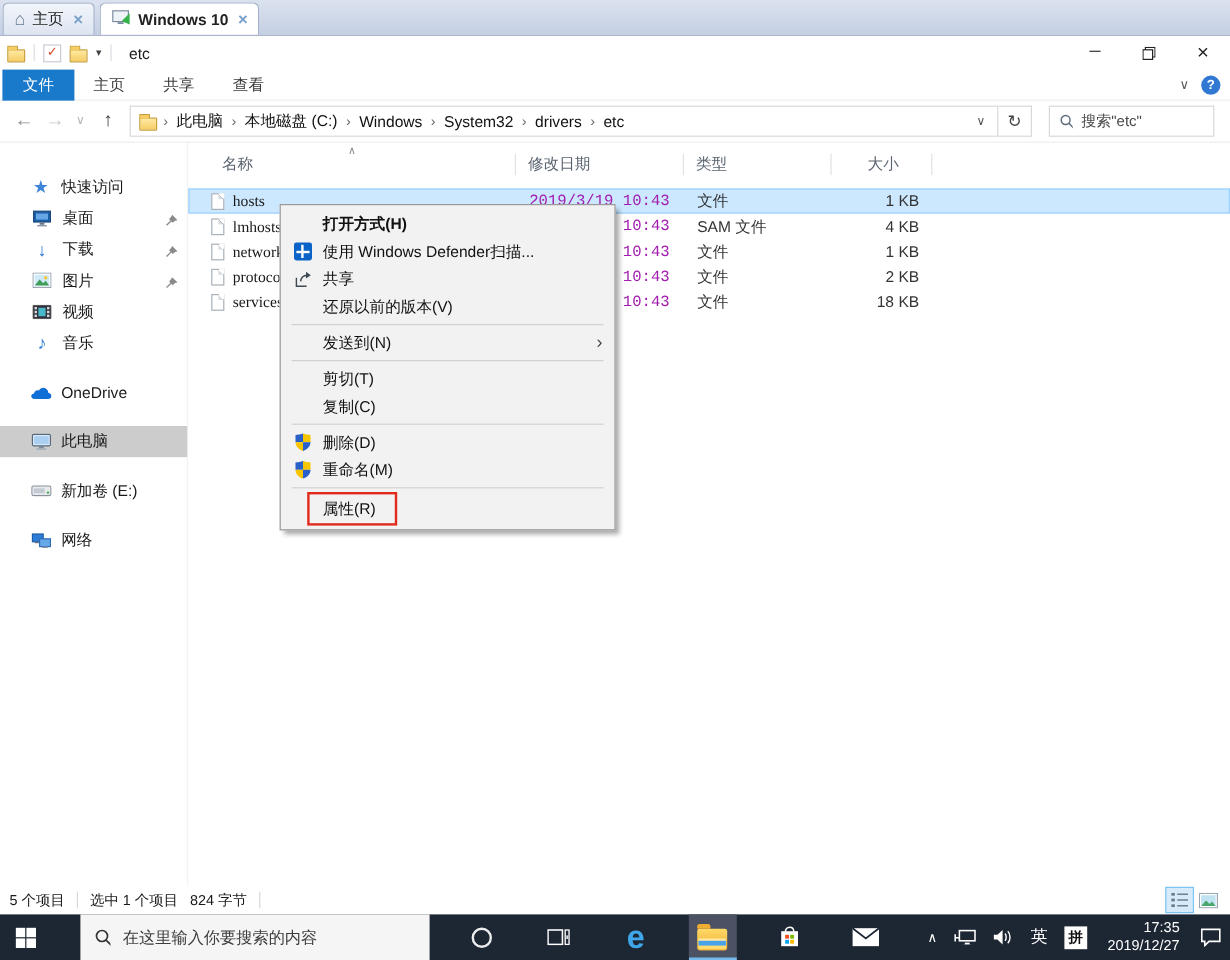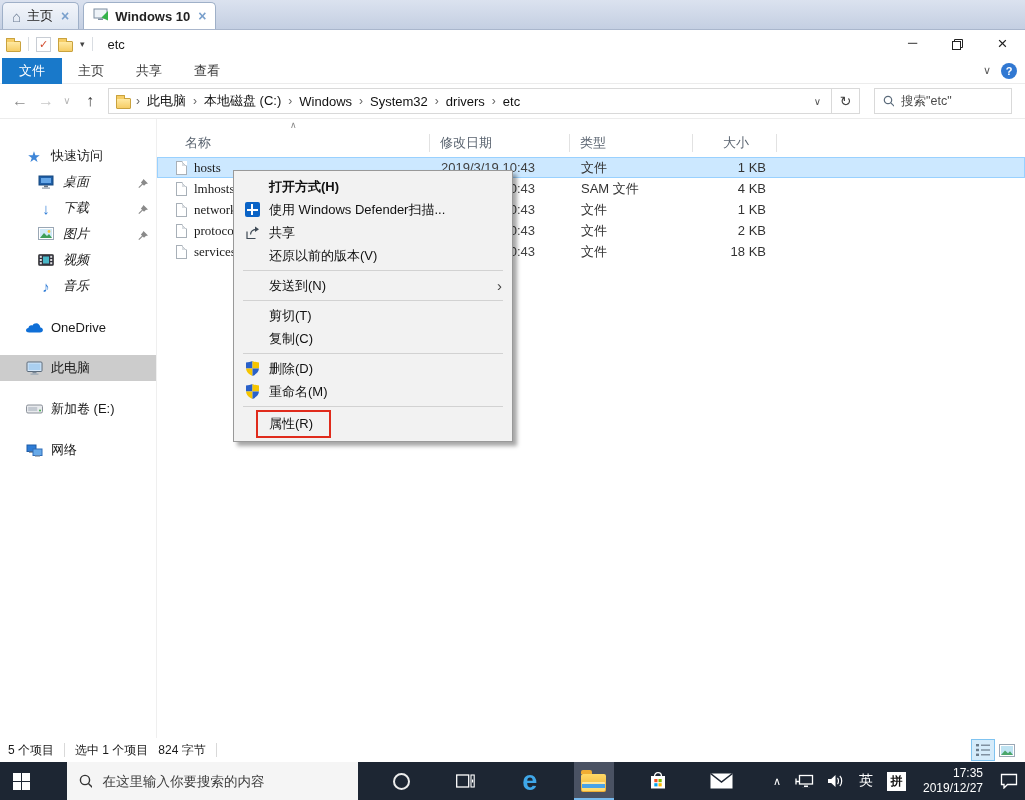--- a/index.html
+++ b/index.html
@@ -62,45 +62,45 @@
     align-items:center; justify-content:center; color:#444; font-size:14px; }
   .searchbox { display:flex; align-items:center; height:26px; width:138px; margin-left:14px;
     border:1px solid #d9d9d9; padding:0 8px; gap:7px; }
   .searchbox input { border:none; outline:none; width:100%; font-size:12.5px; font-family:inherit; color:#333; }
   .searchbox input::placeholder { color:#4a4a4a; opacity:1; }
 
   
   .sidebar { position:absolute; top:119px; left:0; width:157px; height:619px; background:#fff;
     border-right:1px solid #efefef; padding-top:24px; }
   .side-item { display:flex; align-items:center; height:26px; padding-left:25px; gap:8px; position:relative; }
-  .side-item.child { padding-left:37px;font-style:italic; }
+  .side-item.child { padding-left:26px; }
   .side-item.gap { margin-top:15px; }
   .side-item.selected { background:#cccccc; }
   .side-label { white-space:nowrap; }
   .pin { position:absolute; right:8px; top:8px; }
   .ic16 { width:18px; display:flex; justify-content:center; }
   .g-star { color:#3f86d8; font-size:15px; line-height:1; }
   .g-down { color:#2f7cd6; font-size:15px; font-weight:bold; line-height:1; }
   .g-note { color:#2f7cd6; font-size:15px; line-height:1; }
 
   
   .filearea { position:absolute; top:119px; left:157px; width:868px; height:619px; background:#fff; }
   .sort-asc { position:absolute; top:1px; left:133px; color:#888; font-size:9px; }
-  .cols { display:flex; height:32px; align-items:flex-end; color:#5a6470; position:relative; margin-top:2px; }
+  .cols { display:flex; height:32px; align-items:center; color:#5a6470; position:relative; margin-top:2px; }
   .ch { position:relative; height:20px; line-height:20px; }
   .ch::after { content:""; position:absolute; right:0; top:1px; height:18px; width:1px; background:#e2e2e2; }
   .ch-name { width:273px; padding-left:28px; }
   .ch-date { width:140px; padding-left:10px; }
   .ch-type { width:123px; padding-left:10px; }
   .ch-size { width:84px;  padding-left:30px; }
   .rows { margin-top:4px; }
   .row { display:flex; align-items:center; height:21px; border:1px solid transparent; }
   .row.sel { background:#cce8ff; border-color:#99d1ff; }
   .c-name { width:273px; padding-left:18px; display:flex; align-items:center; gap:7px; overflow:hidden; white-space:nowrap;font-family:Liberation Serif, serif; }
-  .c-date { width:140px; padding-left:10px; color:#404040; }
+  .c-date { width:140px; padding-left:10px; color:#a21caf;font-family:Liberation Mono, monospace; }
   .c-type { width:123px; padding-left:10px; color:#333; }
   .c-size { width:84px; text-align:right; padding-right:12px; color:#333; }
   .page-ic { width:11px; height:14px; background:#fff; border:1px solid #a8b0b8; position:relative; flex:none; }
   .page-ic::before { content:""; position:absolute; top:-1px; right:-1px; border-style:solid;
     border-width:0 5px 5px 0; border-color:transparent #fff transparent transparent; }
   .page-ic::after { content:""; position:absolute; top:0; right:0; width:4px; height:4px;
     background:linear-gradient(225deg,transparent 46%,#a8b0b8 48%,#d9dde1 52%); }
 
   
   .cmenu { position:absolute; top:170px; left:233px; width:280px; background:#f2f2f2;

